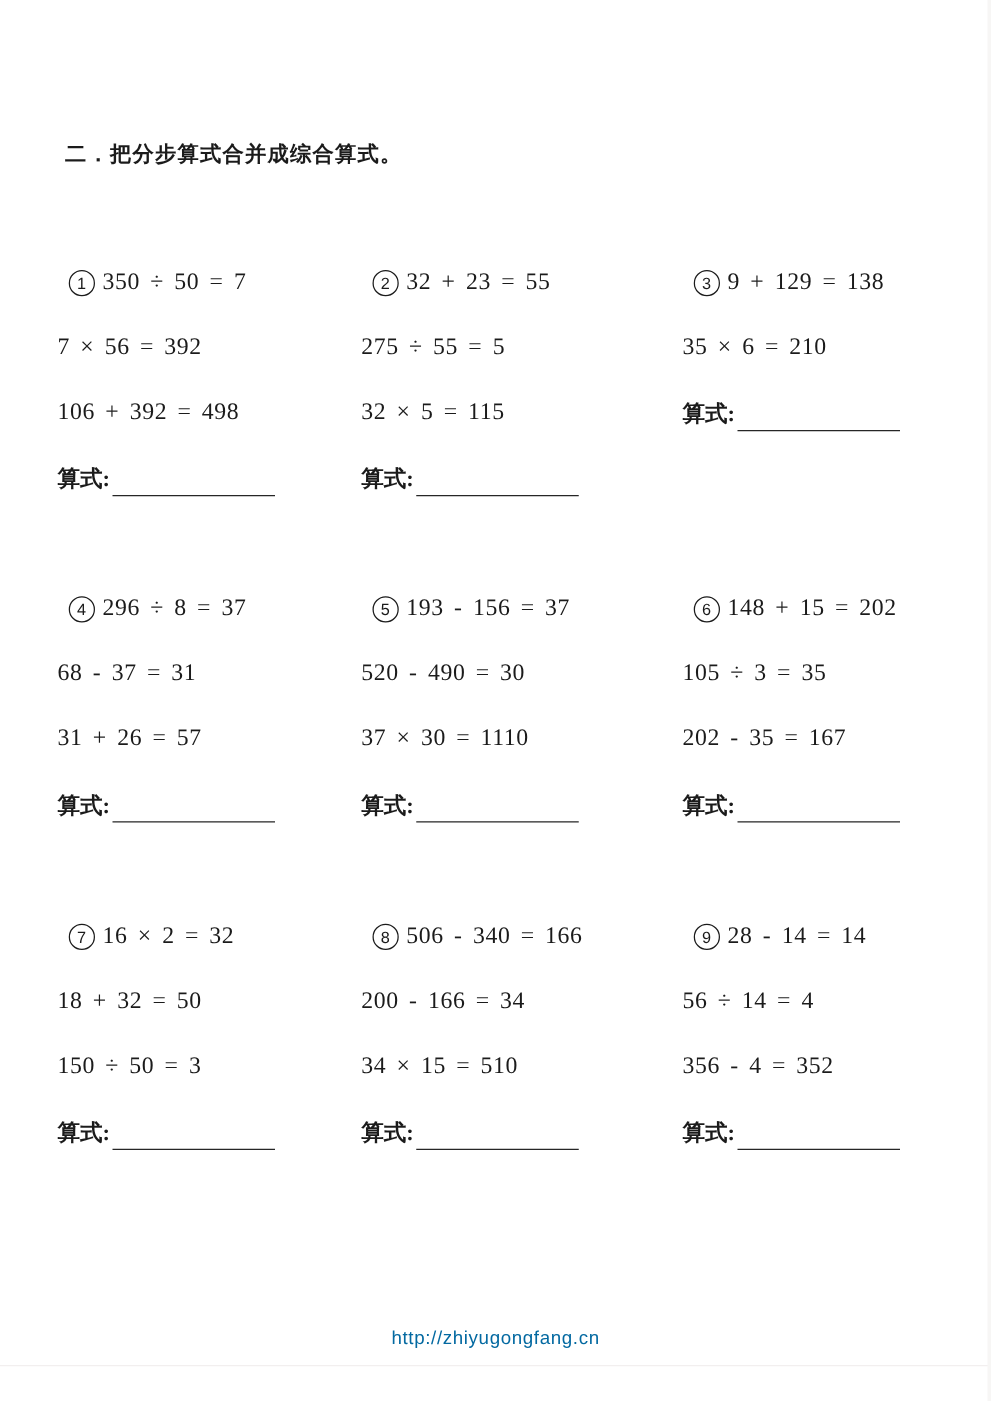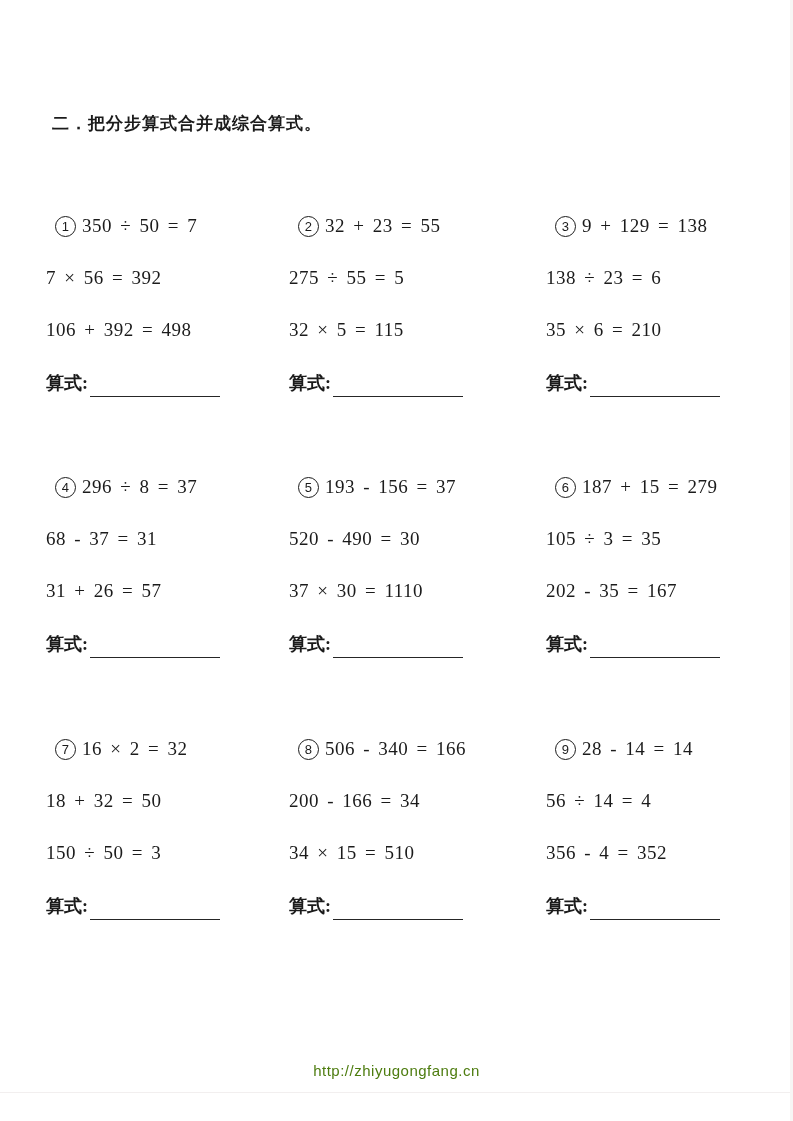--- a/index.html
+++ b/index.html
@@ -88,21 +88,21 @@
   }
   .footer {
     position: absolute;
     left: 0;
     right: 0;
     top: 1062px;
     text-align: center;
     font-family: "Liberation Sans", "DejaVu Sans", sans-serif;
     font-size: 15px;
     letter-spacing: 0.5px;
-    color: #4d7c0f;
+    color: #0369a1;
   }
   .footer-rule {
     position: absolute;
     left: 0;
     right: 0;
     top: 1092px;
     border-top: 1px solid #f2efef;
   }
   .edge-shade {
     position: absolute;
@@ -150,21 +150,20 @@
     </div>
   </div>
 
   <div class="cell c2 r0">
     <div class="eq-line first">
       <span class="circle">
           <span>3</span>
         </span>
       <span>9 + 129 = 138</span>
     </div>
-    <div class="eq-line mid">138 ÷ 23 = 6</div>
     <div class="eq-line mid">35 × 6 = 210</div>
     <div class="answer-line">
       <span class="answer-label">算式:</span>
       <span class="answer-blank"></span>
     </div>
   </div>
 
   <div class="cell c0 r1">
     <div class="eq-line first">
       <span class="circle">
@@ -193,21 +192,21 @@
       <span class="answer-label">算式:</span>
       <span class="answer-blank"></span>
     </div>
   </div>
 
   <div class="cell c2 r1">
     <div class="eq-line first">
       <span class="circle">
           <span>6</span>
         </span>
-      <span>187 + 15 = 279</span>
+      <span>148 + 15 = 202</span>
     </div>
     <div class="eq-line mid">105 ÷ 3 = 35</div>
     <div class="eq-line mid">202 - 35 = 167</div>
     <div class="answer-line">
       <span class="answer-label">算式:</span>
       <span class="answer-blank"></span>
     </div>
   </div>
 
   <div class="cell c0 r2">

